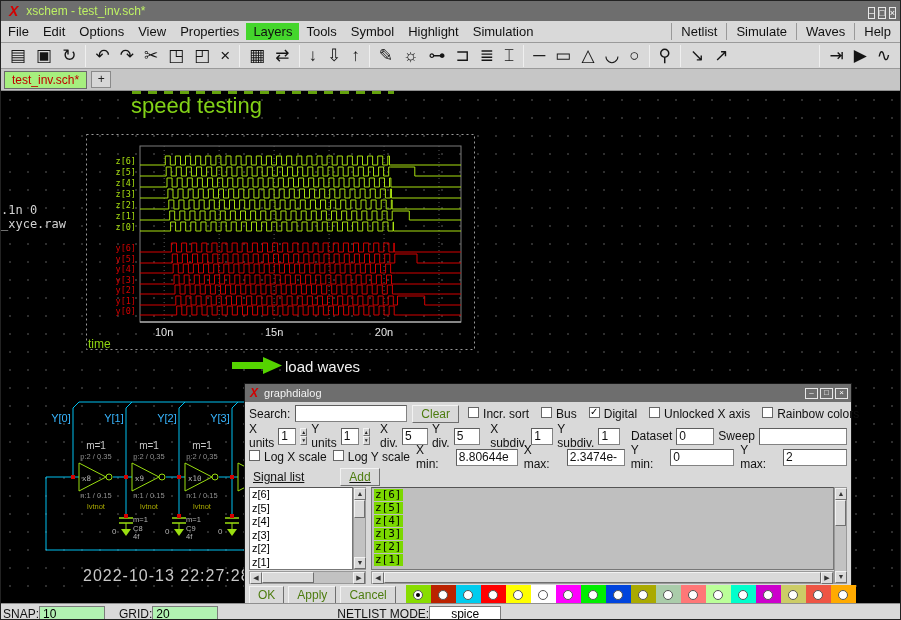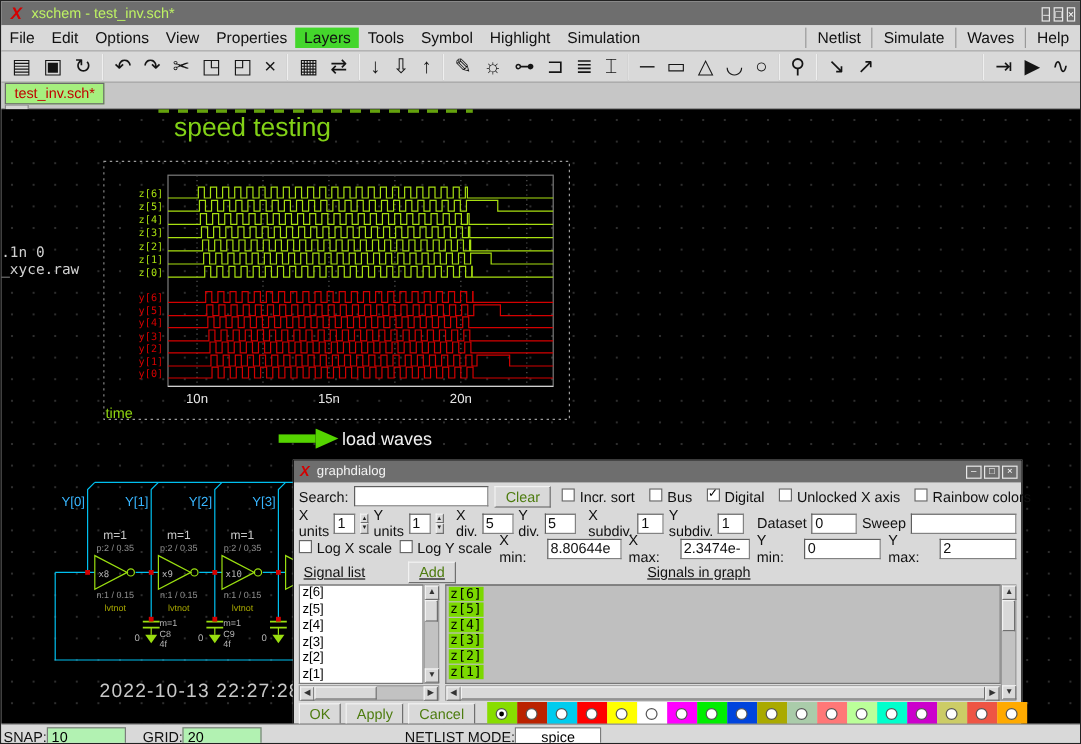--- a/index.html
+++ b/index.html
@@ -21,28 +21,28 @@
   .menu-item { padding:1px 7px; white-space:nowrap; }
   .menu-item.active { background:#44d62c; }
   .menubar .spacer { flex:1; }
   .menu-right { border-left:1px solid #999; padding:1px 9px; }
   
   .toolbar { height:26px; background:#d9d9d9; border-bottom:1px solid #9a9a9a; display:flex; align-items:center; padding:0 4px; }
   .tool { font-size:17px; color:#141414; padding:0 5px; line-height:24px; }
   .vsep { width:1px; height:22px; background:#9c9c9c; border-right:1px solid #efefef; margin:0 4px; }
   .toolbar .spacer { flex:1; }
   
-  .tabbar { height:22px; background:#c6c6c6; border-bottom:1px solid #8f8f8f; display:flex; align-items:flex-start; padding:0 3px;flex-direction:column; }
+  .tabbar { height:22px; background:#c6c6c6; border-bottom:1px solid #8f8f8f; display:flex; align-items:center; padding:0 3px; }
   .tab { background:#a6ef7e; border:1px solid #6a6a6a; color:#c00000; font-size:12px; padding:1px 7px; margin-right:4px; }
   .newtab { background:#d6d6d6; border:1px solid #8a8a8a; width:20px; height:17px; font-size:12px; text-align:center; line-height:15px; color:#222; }
   
   .canvas { position:relative; height:512px; background:#000;
     background-image:radial-gradient(circle, #2e2e2e 1px, transparent 1.3px);
     background-size:18px 18px; overflow:hidden; }
-  .heading { position:absolute; left:144px; top:2px; font-size:22px; color:#82d117; }
+  .heading { position:absolute; left:130px; top:2px; font-size:22px; color:#82d117; }
   .heading-remnant { position:absolute; left:131px; top:0; width:262px; height:3px;
     background:repeating-linear-gradient(90deg,#6fb40e 0 9px, transparent 9px 16px); opacity:.9; }
   .lefttext { position:absolute; left:0; color:#d2d2d2; font-family:"DejaVu Sans Mono", monospace; font-size:12px; }
   .loadwaves-text { position:absolute; left:284px; top:267px; color:#f0f0f0; font-size:15px; }
   #loadwaves-arrow { position:absolute; left:231px; top:266px; }
   #wave-svg { position:absolute; left:85px; top:42px; }
   #schematic-svg { position:absolute; left:0; top:300px; }
   
   .dialog { position:absolute; left:243px; top:292px; width:608px; height:222px; background:#d9d9d9;
     border:1px solid #161616; z-index:10; font-size:12px; color:#111; }
@@ -380,21 +380,20 @@
           <input class="entry" value="2.3474e-" style="width: 58px;">
           <span>Y min:</span>
           <input class="entry" value="0" style="width: 64px;">
           <span>Y max:</span>
           <input class="entry" value="2" style="width: 64px;">
         </div>
 
       <div class="dlg-row row4">
         <span style="margin-left:4px;">Signal list</span>
         <button class="btn" style="margin-left:18px;">Add</button>
-        <span style="flex:1;text-align:center;margin-right:80px;">Signals in graph</span>
       </div>
 
       <div class="row5">
         <div class="listbox-col">
           <div class="listbox" id="signal-listbox">
               <div>z[6]</div>
               <div>z[5]</div>
               <div>z[4]</div>
               <div>z[3]</div>
               <div>z[2]</div>

